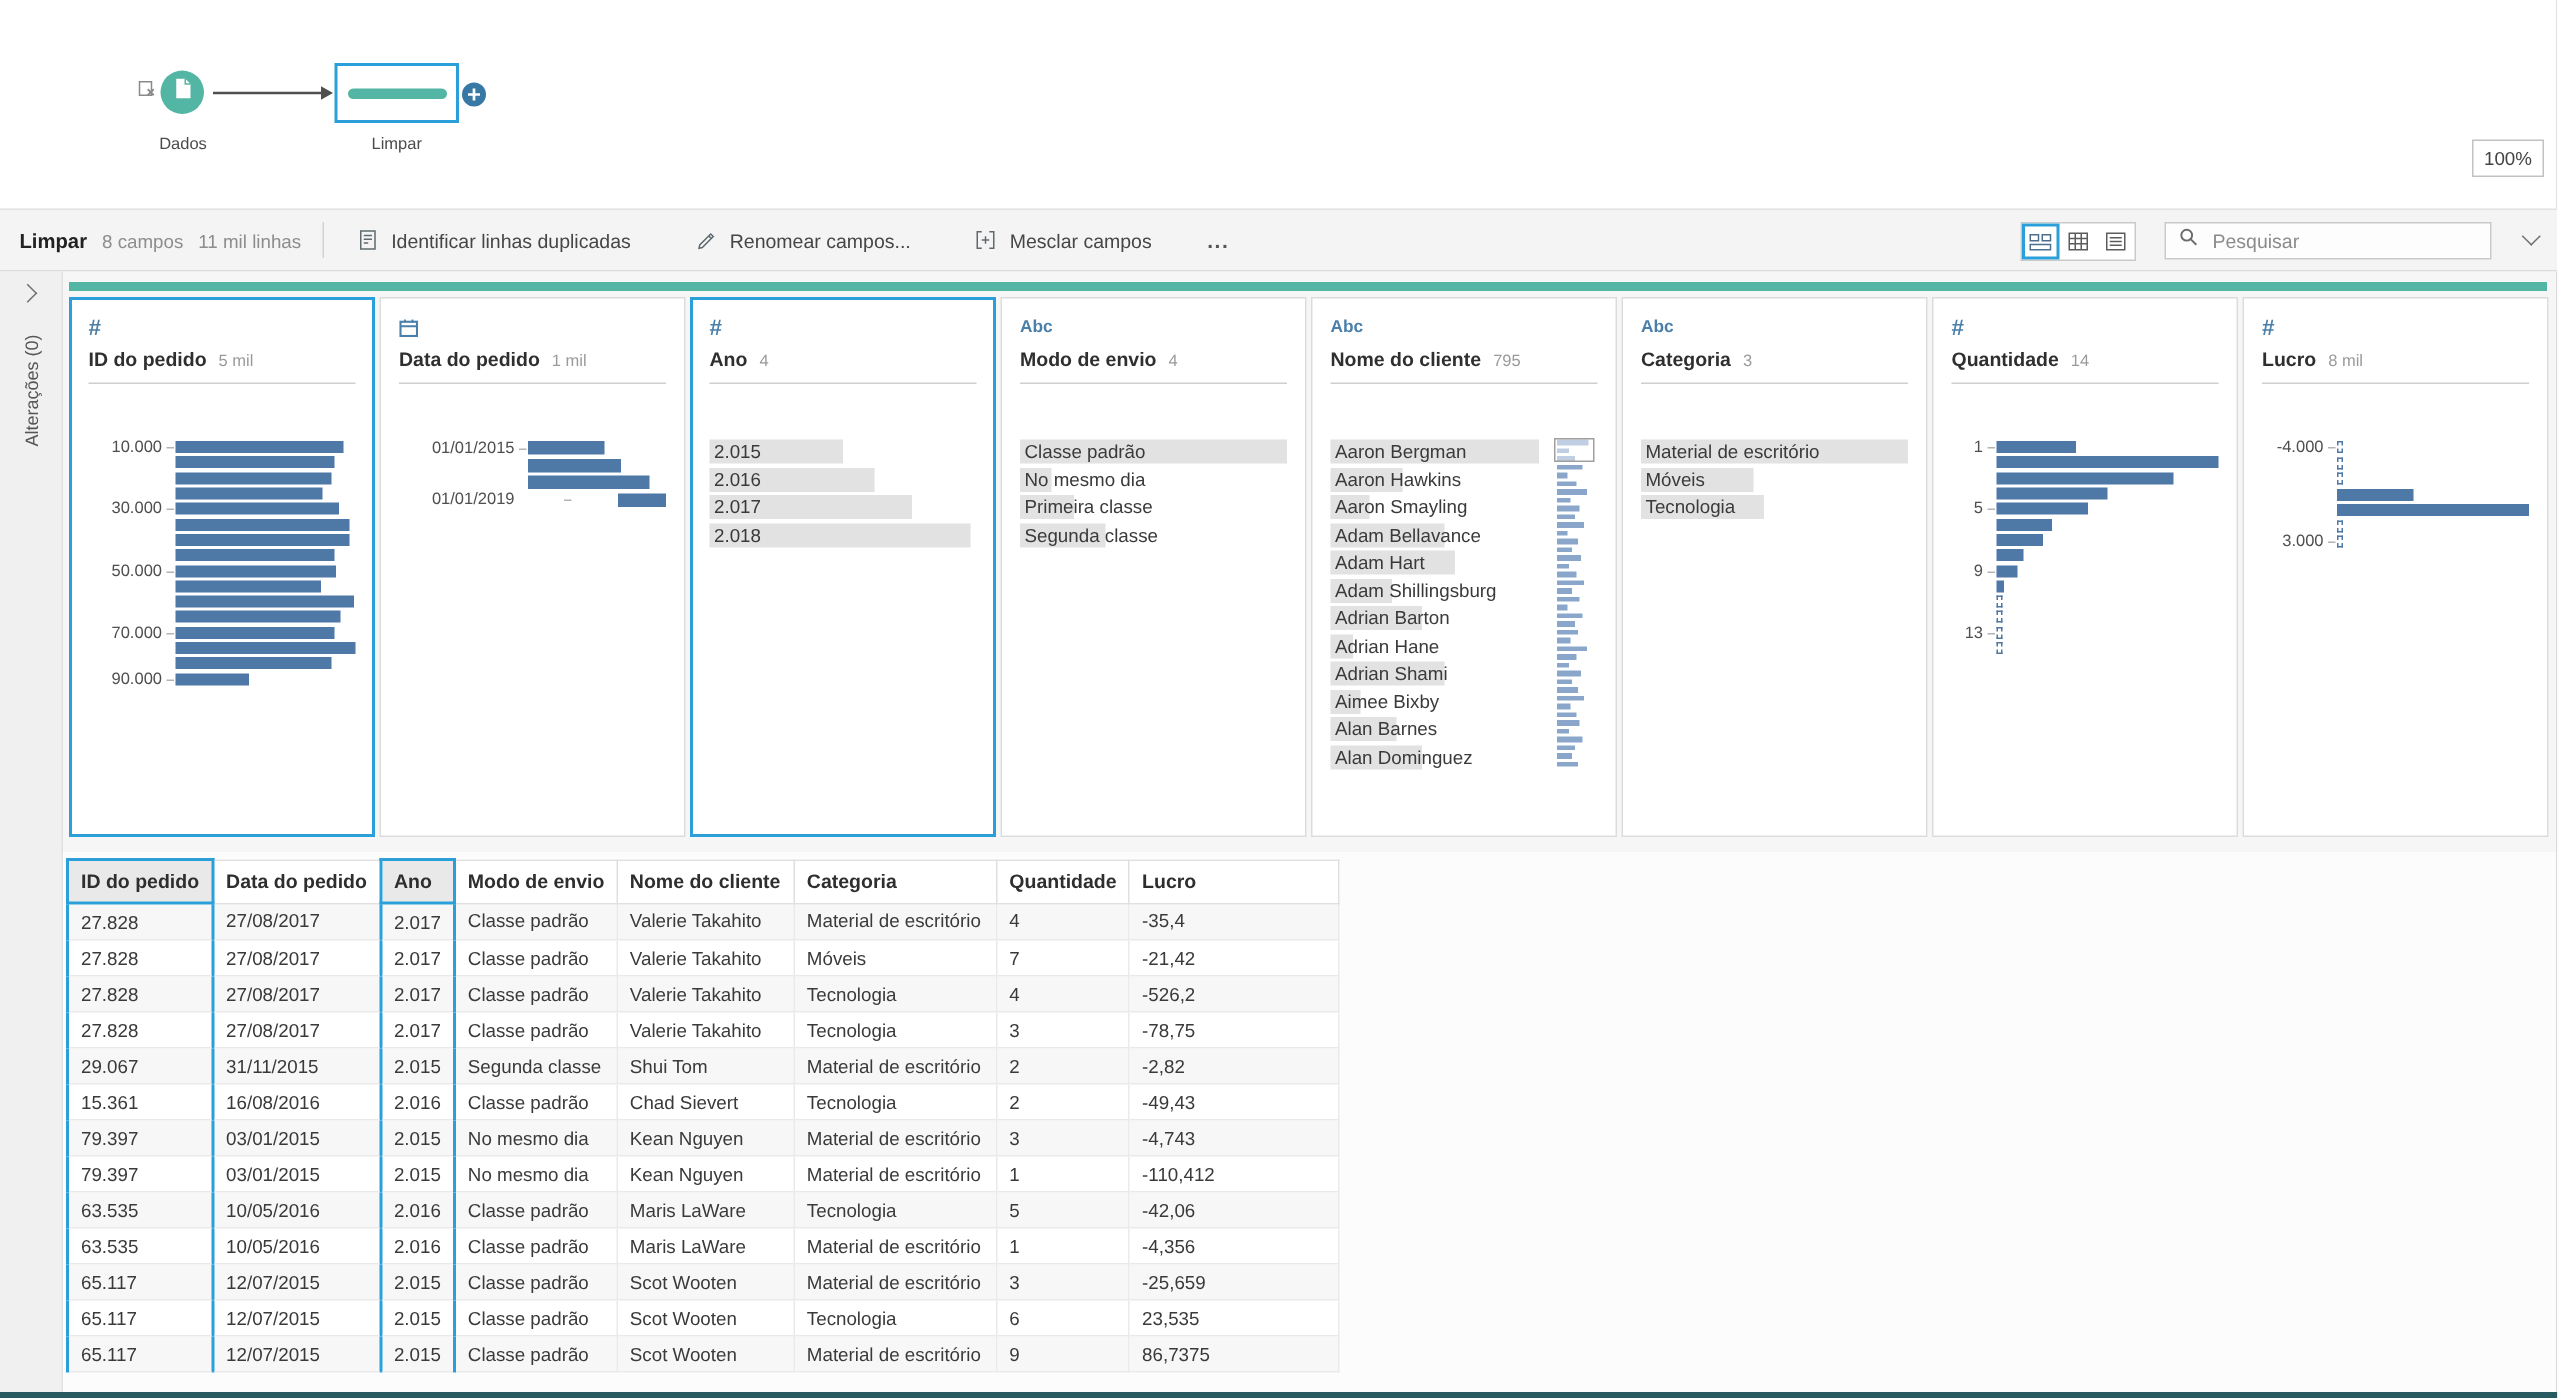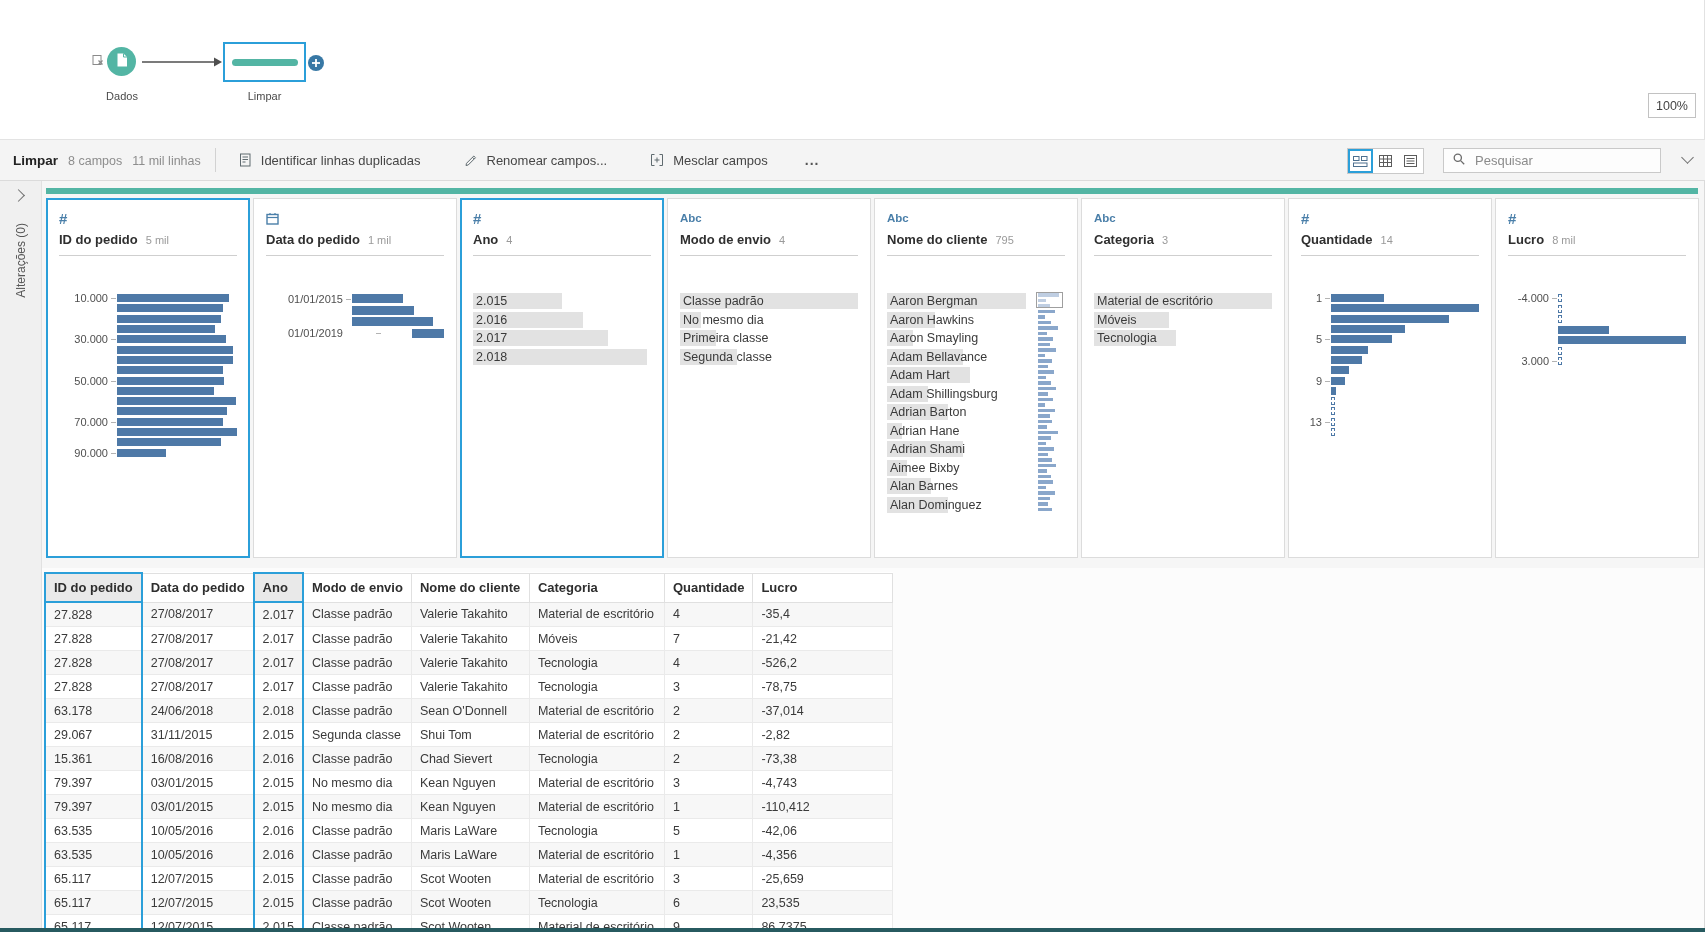--- a/index.html
+++ b/index.html
@@ -835,48 +835,38 @@
             <td class="sel">27.828</td>
             <td>27/08/2017</td>
             <td class="sel">2.017</td>
             <td>Classe padrão</td>
             <td>Valerie Takahito</td>
             <td>Tecnologia</td>
             <td>3</td>
             <td>-78,75</td>
           </tr>
           <tr>
-            <td class="sel">63.178</td>
-            <td>24/06/2018</td>
-            <td class="sel">2.018</td>
-            <td>Classe padrão</td>
-            <td>Sean O'Donnell</td>
-            <td>Material de escritório</td>
-            <td>2</td>
-            <td>-37,014</td>
-          </tr>
-          <tr>
             <td class="sel">29.067</td>
             <td>31/11/2015</td>
             <td class="sel">2.015</td>
             <td>Segunda classe</td>
             <td>Shui Tom</td>
             <td>Material de escritório</td>
             <td>2</td>
             <td>-2,82</td>
           </tr>
           <tr>
             <td class="sel">15.361</td>
             <td>16/08/2016</td>
             <td class="sel">2.016</td>
             <td>Classe padrão</td>
             <td>Chad Sievert</td>
             <td>Tecnologia</td>
             <td>2</td>
-            <td>-73,38</td>
+            <td>-49,43</td>
           </tr>
           <tr>
             <td class="sel">79.397</td>
             <td>03/01/2015</td>
             <td class="sel">2.015</td>
             <td>No mesmo dia</td>
             <td>Kean Nguyen</td>
             <td>Material de escritório</td>
             <td>3</td>
             <td>-4,743</td>

